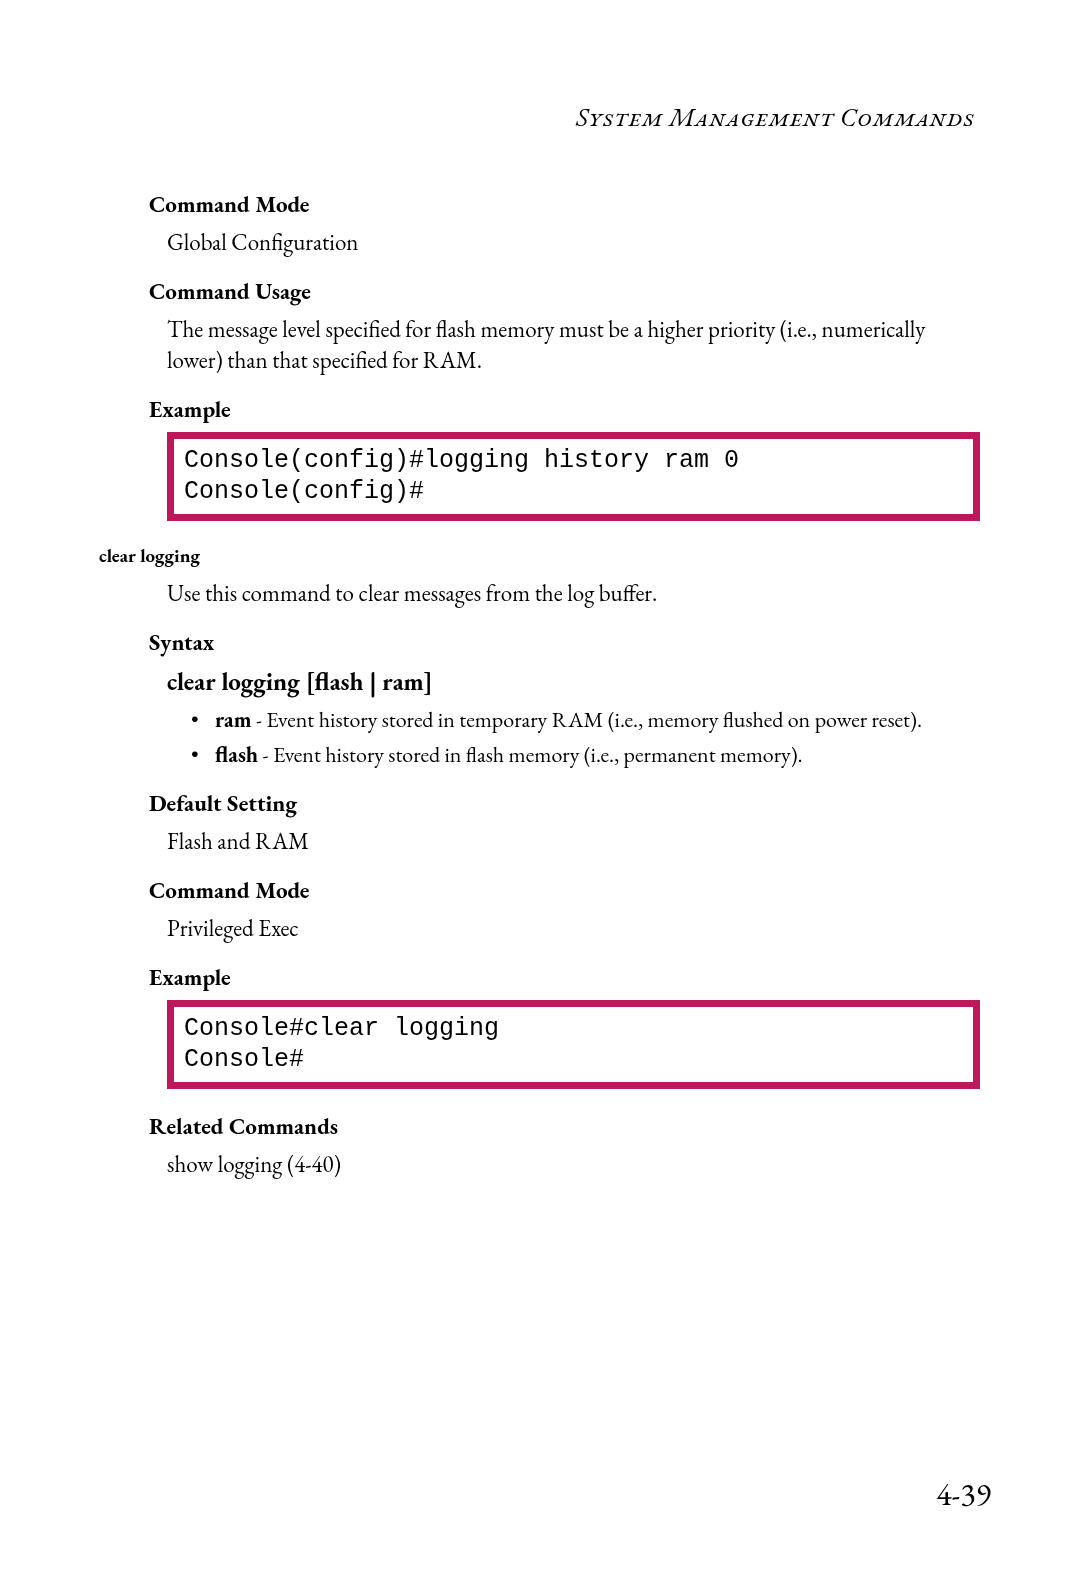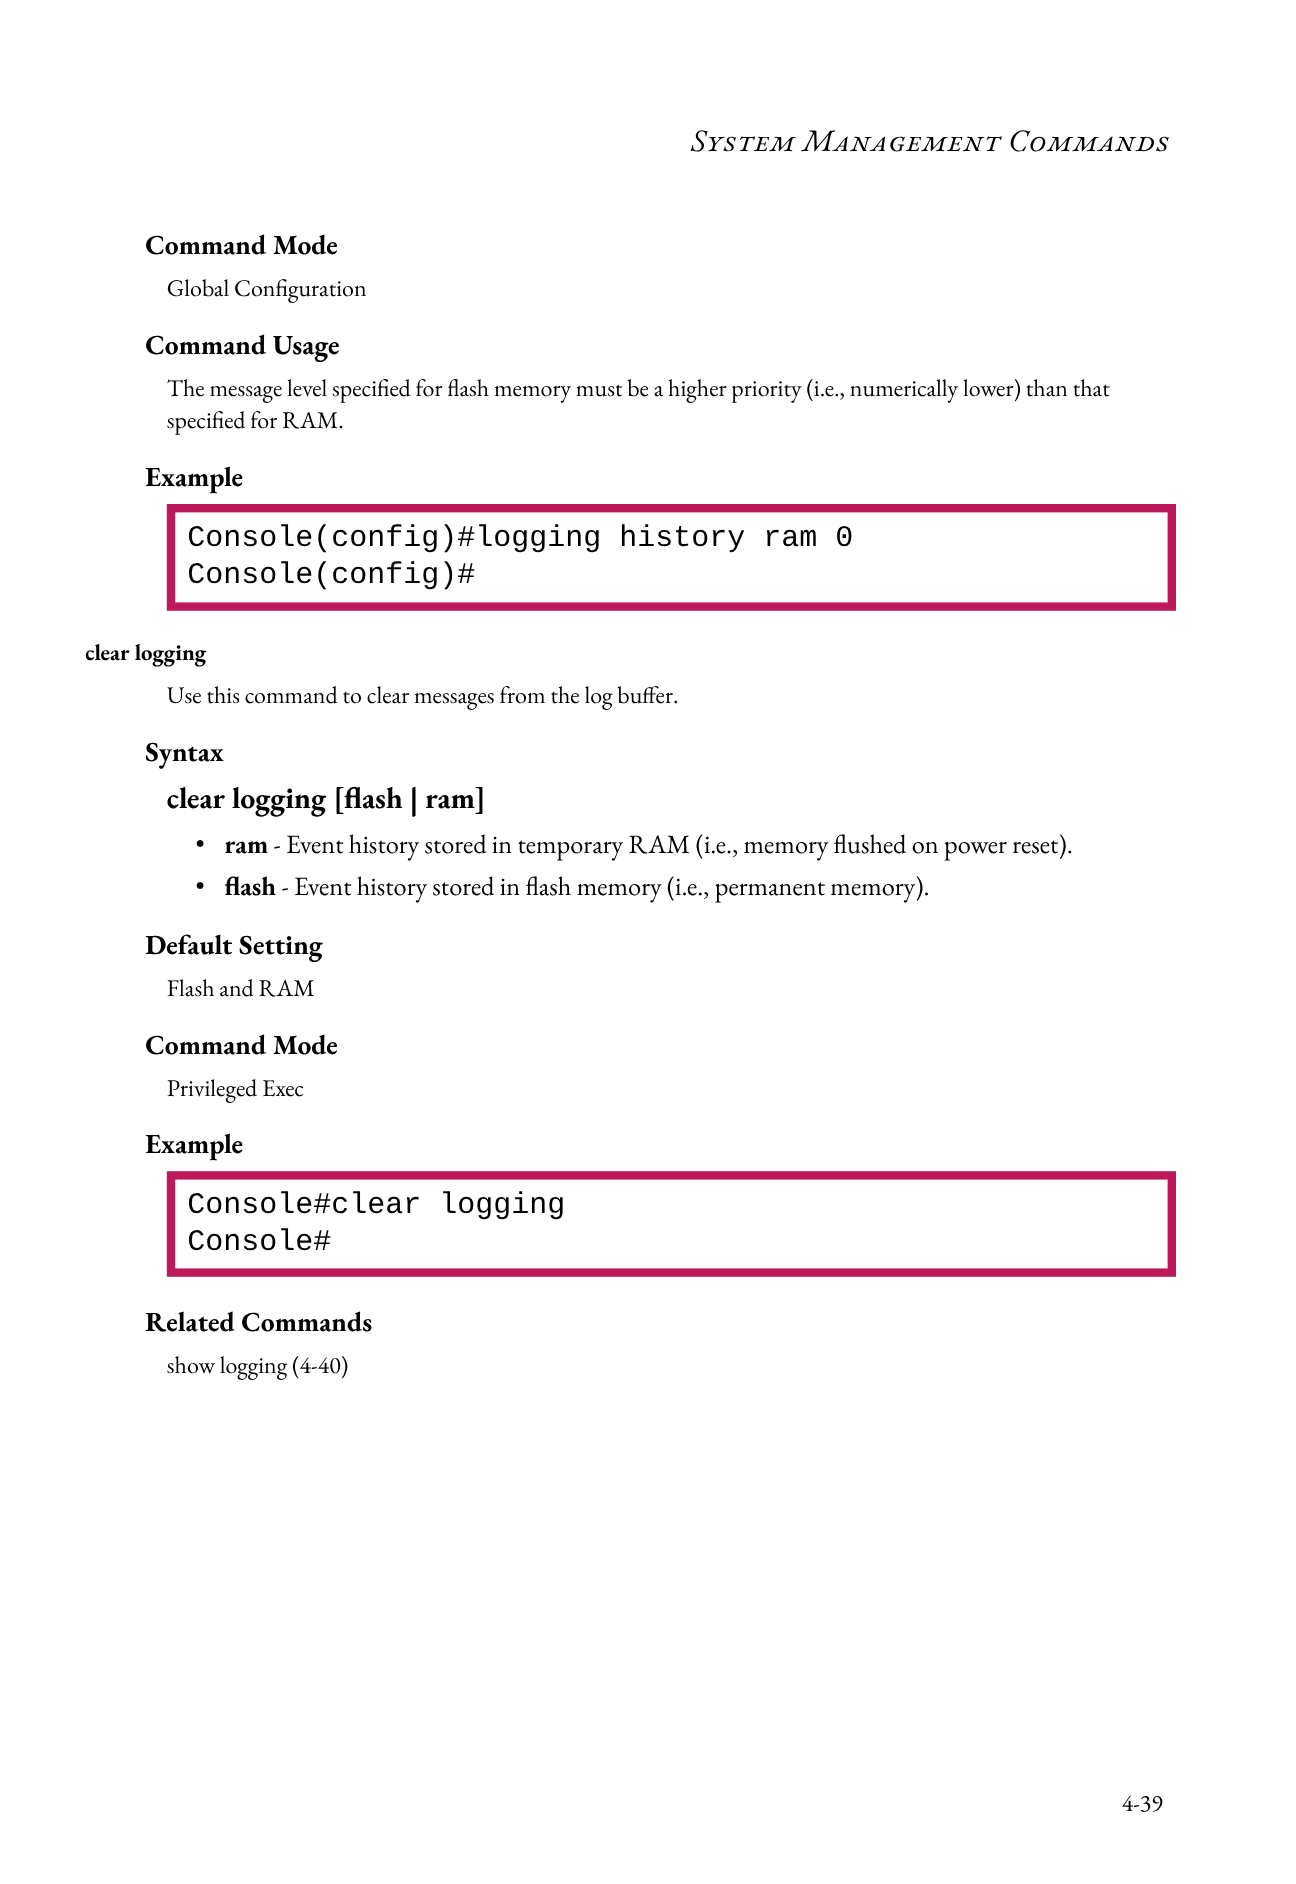--- a/index.html
+++ b/index.html
@@ -7,21 +7,21 @@
     padding: 0;
     background: #fff;
     font-family: Garamond, "Adobe Garamond Pro", "EB Garamond", Georgia, "Times New Roman", serif;
     color: #000;
     width: 1080px;
     height: 1570px;
     position: relative;
     box-sizing: border-box;
   }
   .page {
-    padding: 100px 100px 60px 71px;
+    padding: 100px 100px 60px 99px;
     box-sizing: border-box;
     height: 100%;
     position: relative;
   }
   .running-head {
     font-style: italic;
     font-variant: small-caps;
     letter-spacing: 0.5px;
     font-size: 26px;
     text-align: right;
@@ -31,21 +31,21 @@
   .content {
     margin-left: 50px;
   }
   .sub-head {
     font-weight: bold;
     font-size: 23px;
     margin-top: 18px;
     margin-bottom: 8px;
   }
   .body-text {
-    font-size: 20px;
+    font-size: 23px;
     margin: 6px 0 14px 18px;
     line-height: 1.35;
   }
   .example-box {
     border: 7px solid #be185d;
     margin: 6px 0 22px 18px;
     padding: 6px 10px;
     font-family: "Courier New", Courier, monospace;
     font-size: 25px;
     line-height: 1.25;
@@ -77,22 +77,22 @@
   ul.param-list li::before {
     content: "•";
     position: absolute;
     left: 0;
     top: 0;
   }
   .param-name { font-weight: bold; }
   .page-num {
     position: absolute;
     bottom: 55px;
-    right: 111px;
-    font-size: 20px;
+    right: 89px;
+    font-size: 32px;
     text-align: right;
   }
 </style>
 </head>
 <body>
 
 <div class="page">
 
   <div class="running-head">
     <span>System Management Commands</span>

